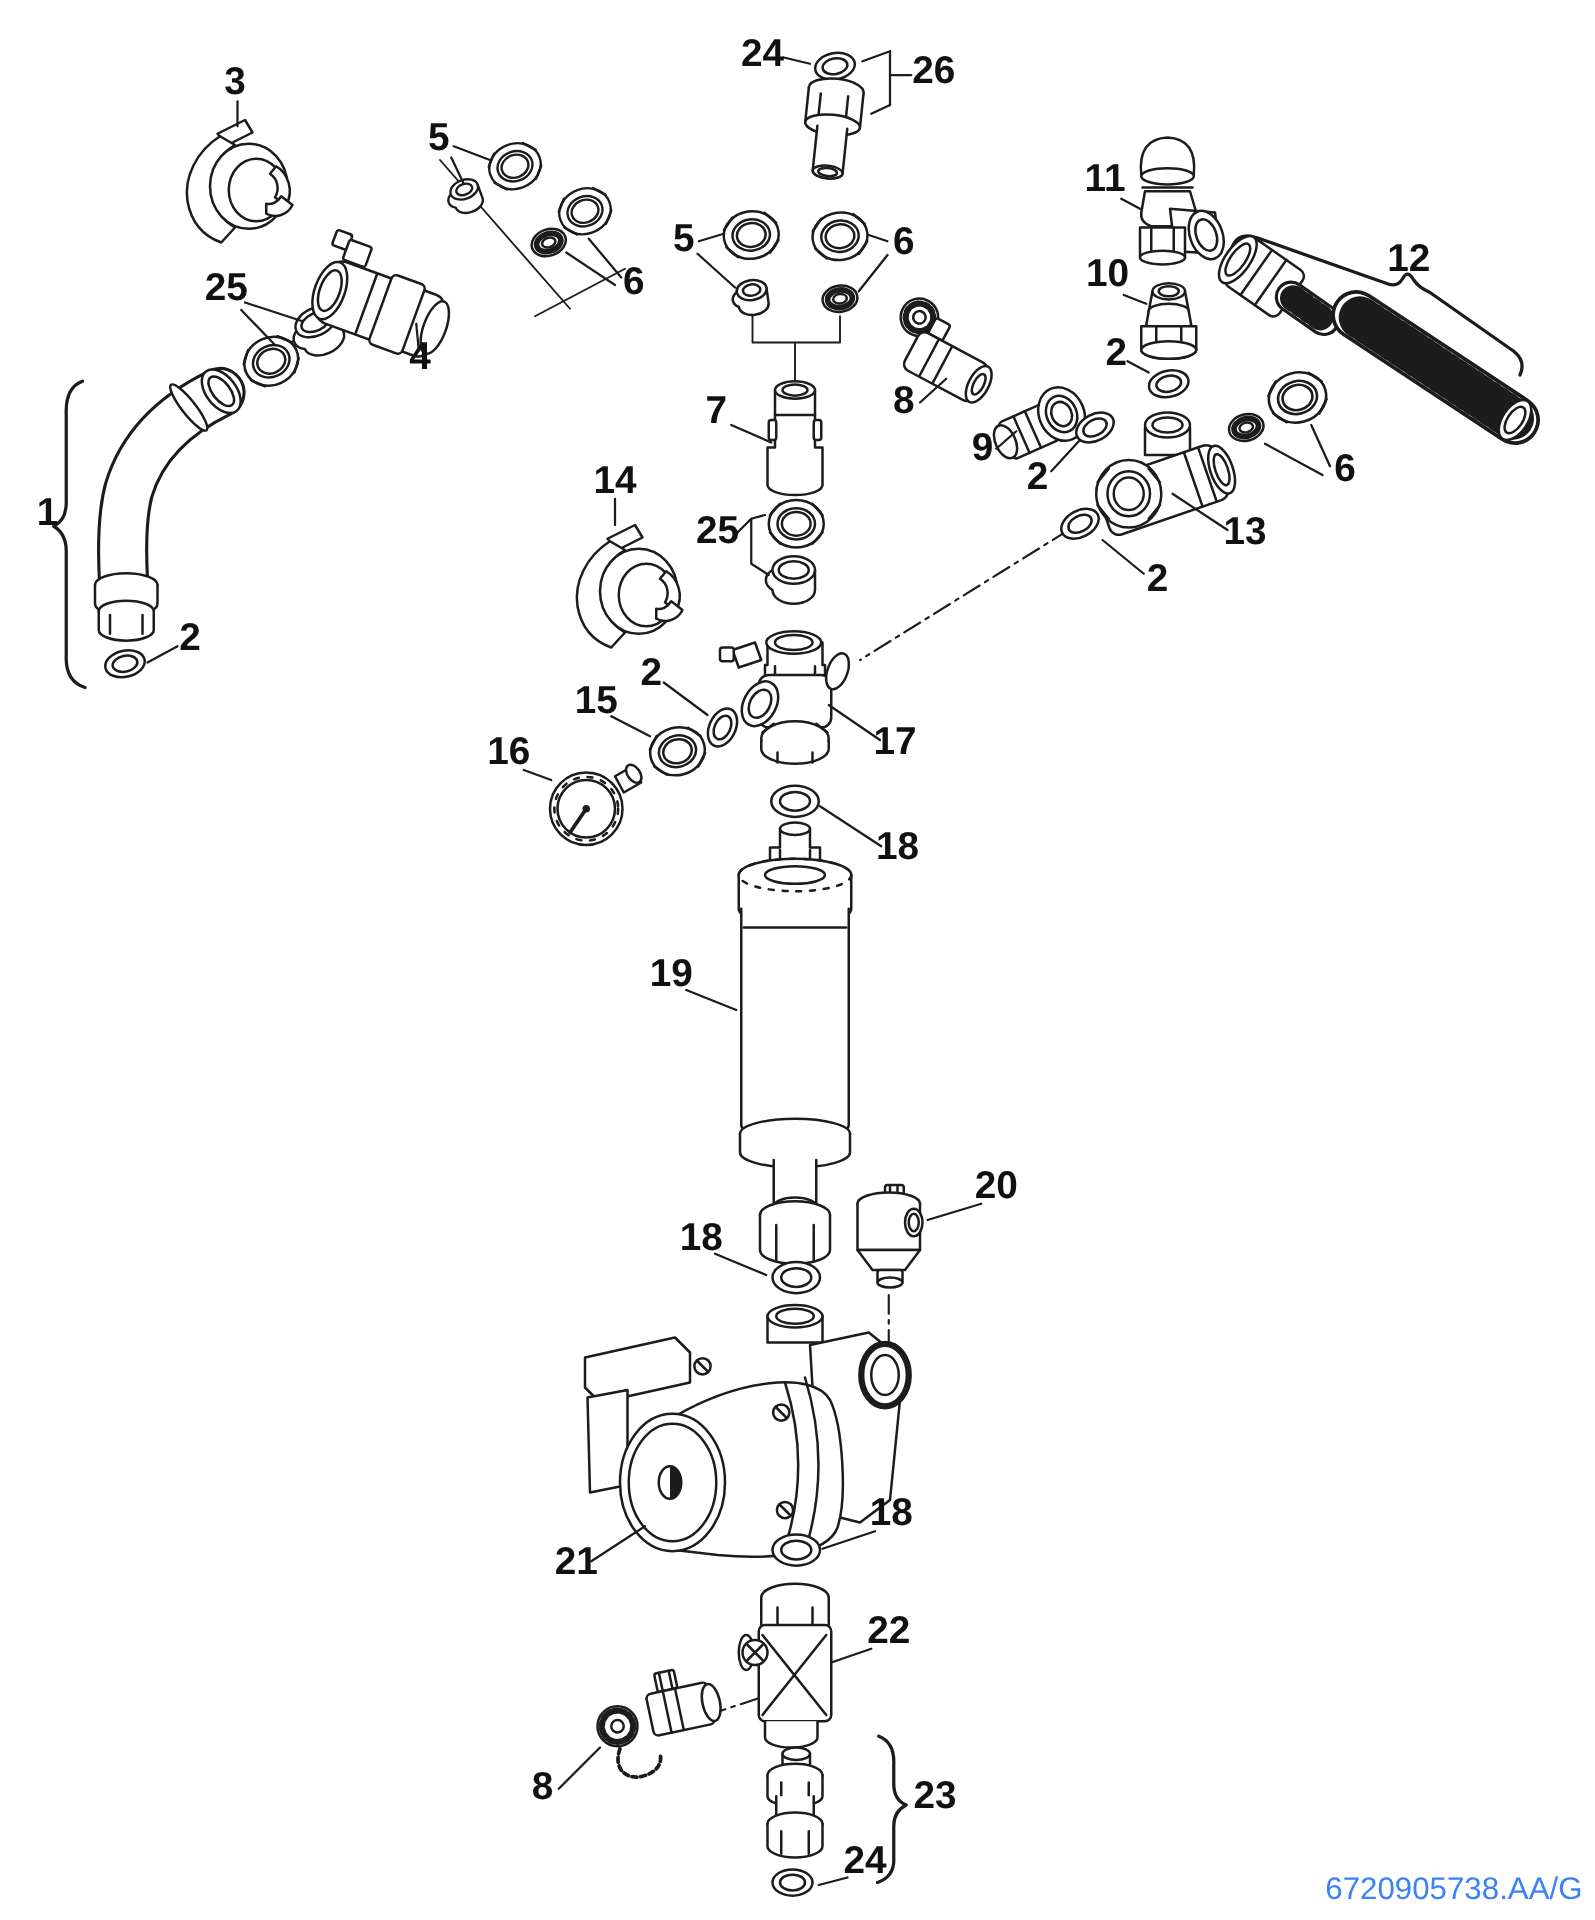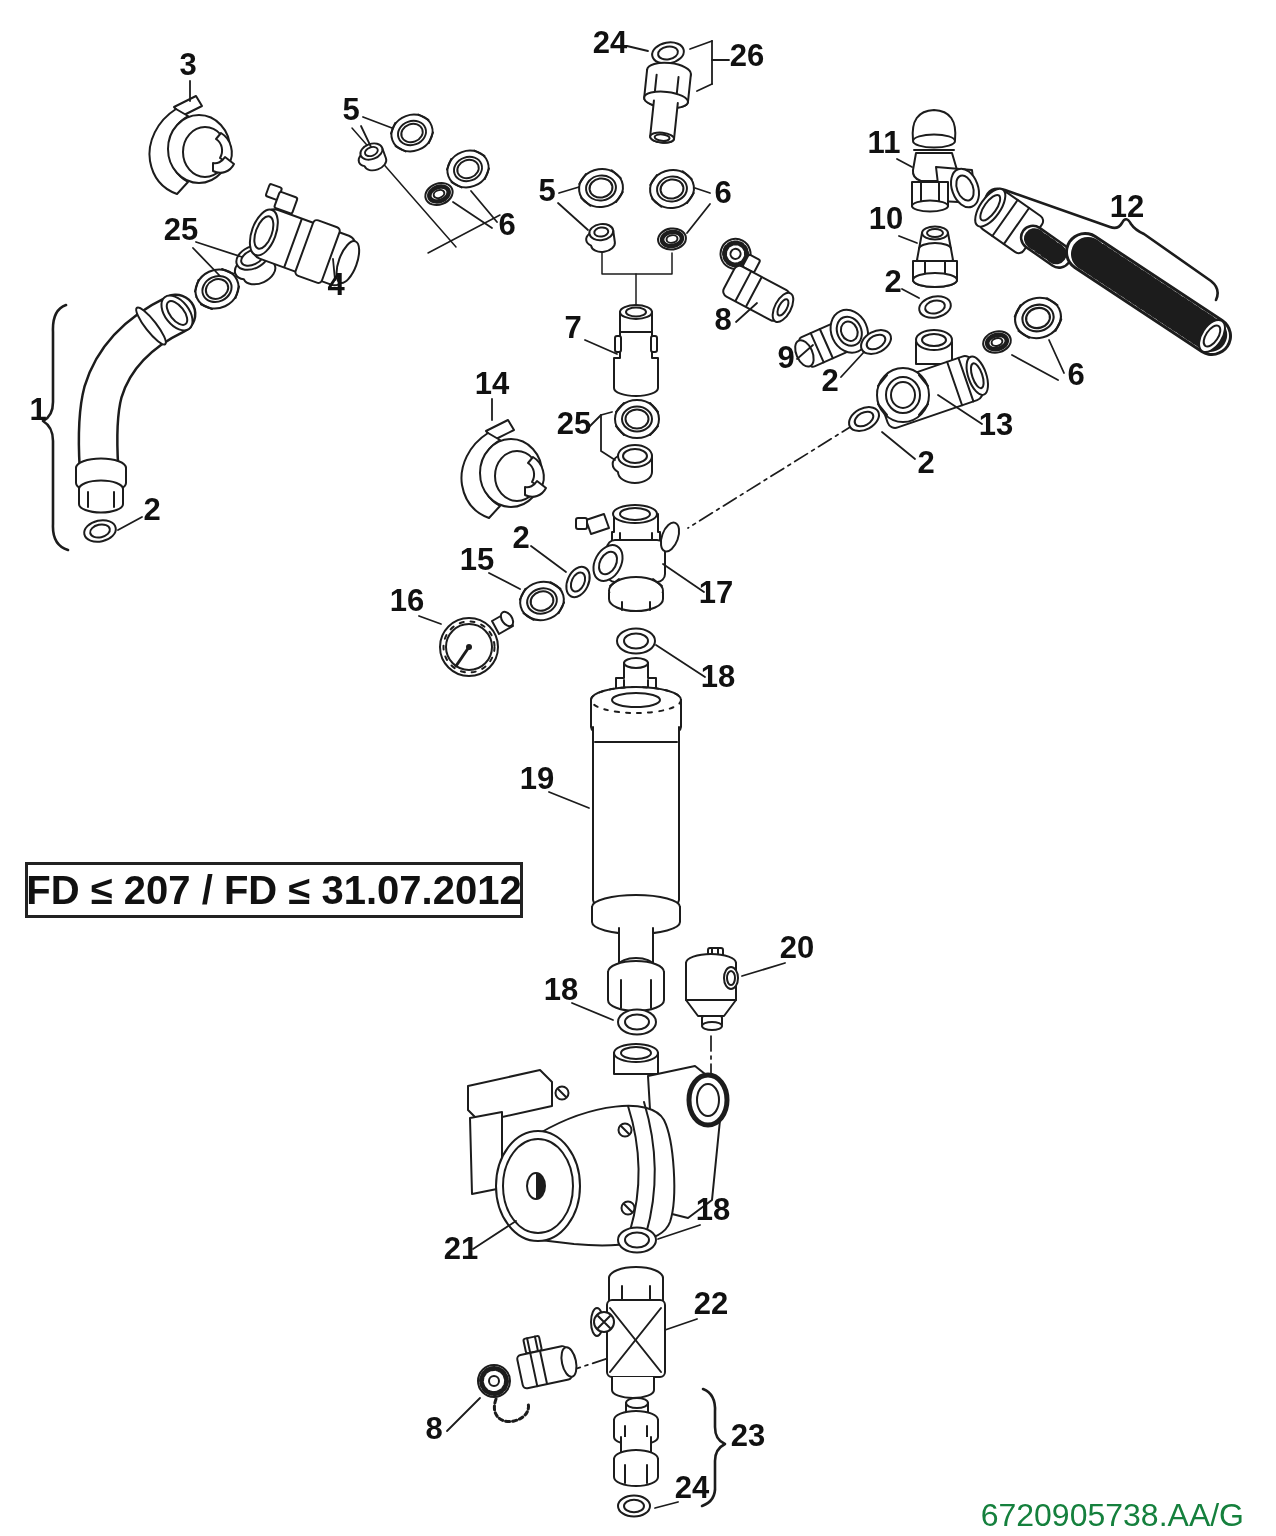--- a/index.html
+++ b/index.html
@@ -13,21 +13,21 @@
   .thin{stroke-width:1.5;}
   .hv{stroke-width:2.6;}
   .dash{stroke-dasharray:15 5 3 5;stroke-width:1.7;}
   .gear{stroke-width:5;stroke-dasharray:3 2.6;}
   .rib{stroke-dasharray:2.5 5.5;}
   .tick{stroke-dasharray:4 7;}
   text.callout{font:bold 31px "Liberation Sans",sans-serif;fill:#111;stroke:none;text-anchor:middle;}
   .leader{stroke-width:1.8;fill:none;}
   .variant-box{position:absolute;left:25px;top:862px;width:492px;height:50px;border:3px solid #222;
     display:flex;align-items:center;justify-content:center;font-weight:bold;font-size:40px;color:#111;white-space:nowrap;}
-  .doc-code{position:absolute;right:32px;top:1497px;font-size:32px;color:#15803d;}
+  .doc-code{position:absolute;right:10px;top:1497px;font-size:25px;color:#3b82f6;}
 </style>
 </head>
 <body>
 
 <div class="stage">
 
 <svg width="1276" height="1536" viewBox="0 0 1276 1536">
   <defs>
     <g id="sym-washer">
       <ellipse rx="16" ry="10.5" class="w"></ellipse>
@@ -458,18 +458,15 @@
         <polyline points="601,415,601,451,615,460" class="leader"></polyline>
         <text x="574" y="434" class="callout">25</text>
         <polyline points="690,49,712,41" class="leader"></polyline>
         <polyline points="697,91,712,84" class="leader"></polyline>
         <polyline points="712,41,712,84" class="leader"></polyline>
         <polyline points="712,60,729,60" class="leader"></polyline>
         <text x="747" y="66" class="callout">26</text>
       </g>
 </svg>
 
-<div class="variant-box">
-  <span>FD ≤ 207 / FD ≤ 31.07.2012</span>
+<div class="doc-code">6720905738.AA/G</div>
+
 </div>
-<div class="doc-code">6720905738.AA/G</div>
-
-</div>
 
 </body></html>

